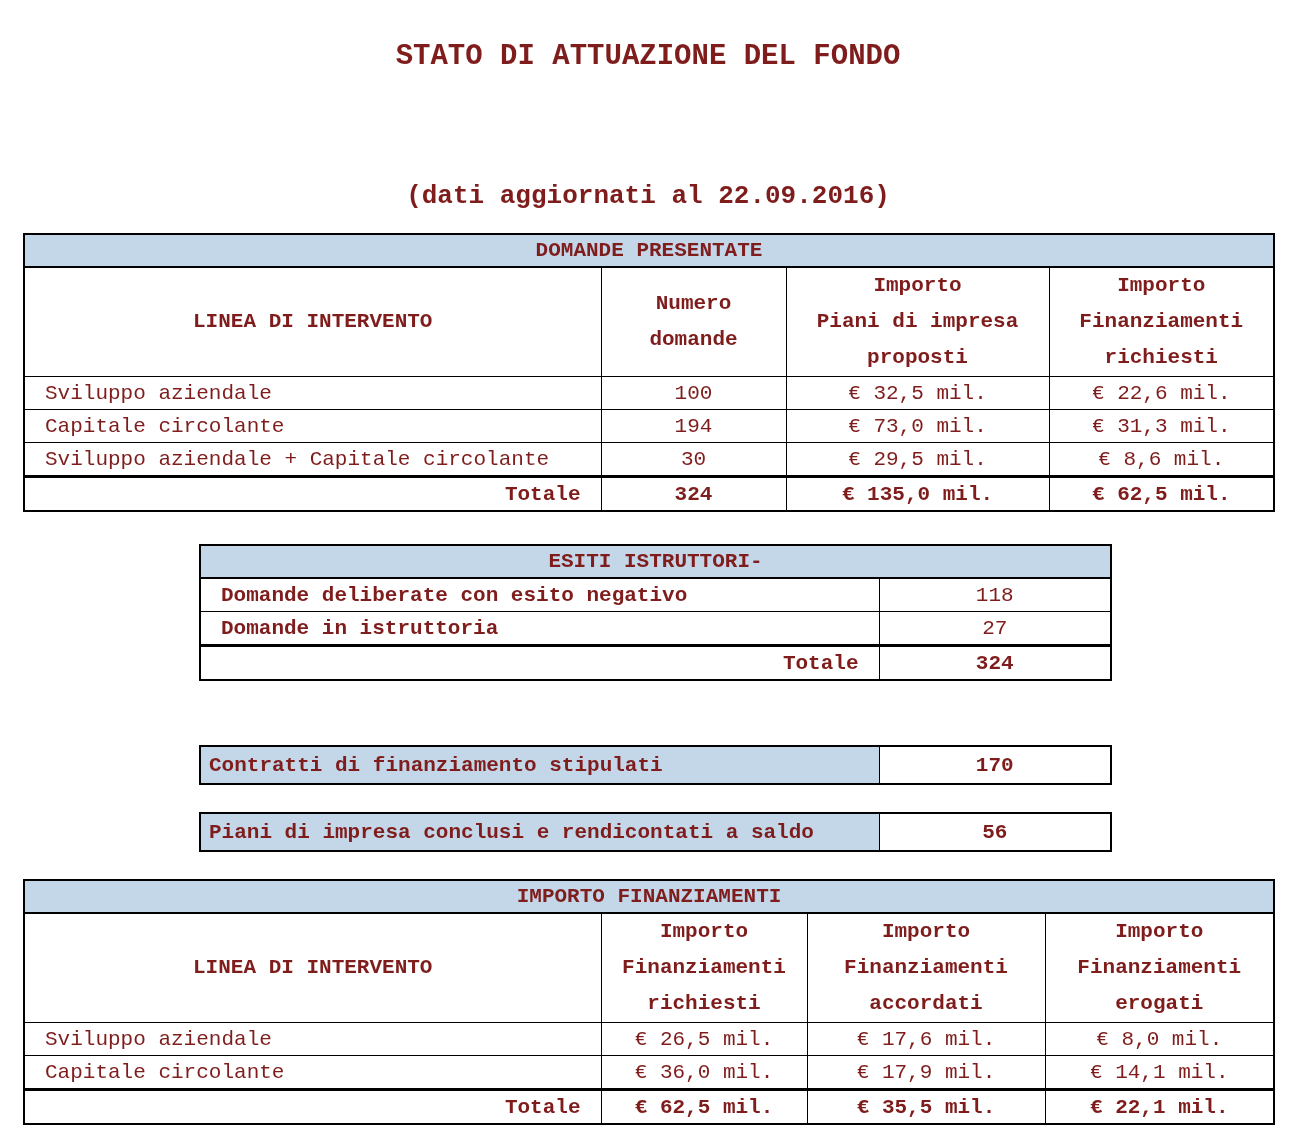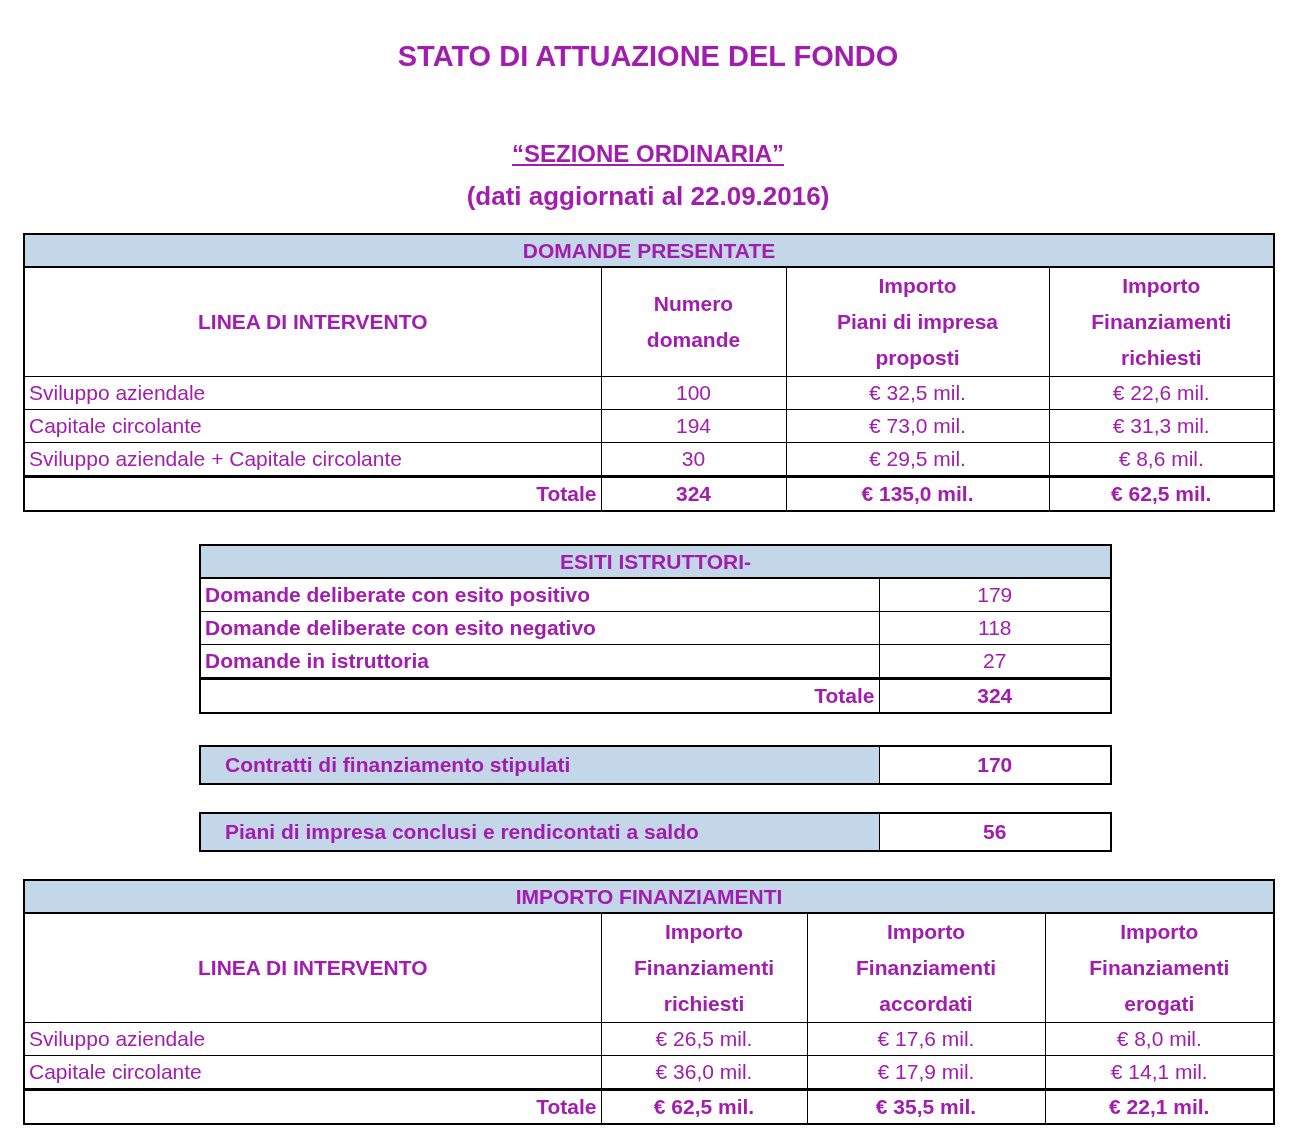--- a/index.html
+++ b/index.html
@@ -1,22 +1,22 @@
 <!DOCTYPE html>
 <html style="--header-bg: #c4d7e9;"><head>
 <meta charset="utf-8">
 <style>
   html, body { margin: 0; padding: 0; background: #ffffff; }
   .page {
     position: relative;
     width: 1296px;
     height: 1146px;
     background: #ffffff;
-    color: #a21caf;
-    font-family: Liberation Sans, sans-serif;
+    color: #7f1d1d;
+    font-family: Liberation Mono, monospace;
     overflow: hidden;
   }
   .title {
     position: absolute; top: 40px; left: 0; width: 100%;
     text-align: center; font-size: 29px; font-weight: bold;
     letter-spacing: 0px;
   }
   .subtitle {
     position: absolute; top: 140px; left: 0; width: 100%;
     text-align: center; font-size: 24px; font-weight: bold;
@@ -28,21 +28,21 @@
   }
   table.t {
     position: absolute;
     border-collapse: collapse;
     table-layout: fixed;
     border: 2px solid #000;
   }
   table.t td {
     border: 1px solid #000;
     font-size: 21px;
-    padding: 0 4px;
+    padding: 0 20px;
     vertical-align: middle;
     overflow: hidden;
   }
   tr.banner td {
     background: var(--header-bg, #c4d7e9);
     font-weight: bold;
     text-align: center;
     height: 31px;
     border-bottom: 2px solid #000;
   }
@@ -76,37 +76,36 @@
   table.single td {
     border: 1px solid #000;
     font-size: 21px;
     height: 34px;
     vertical-align: middle;
   }
   table.single td.label-cell {
     background: var(--header-bg, #c4d7e9);
     font-weight: bold;
     text-align: left;
-    padding-left: 24px;
+    padding-left: 8px;
   }
   table.single td.value-cell {
     text-align: center;
     font-weight: bold;
     background: #fff;
   }
   .contratti { top: 745px; }
   .piani     { top: 812px; border-radius: 19px; }
 </style>
 </head>
 <body>
 
 <div class="page">
 
   <div class="title">STATO DI ATTUAZIONE DEL FONDO</div>
-  <div class="subtitle">“SEZIONE ORDINARIA”</div>
   <div class="datenote">(dati aggiornati al 22.09.2016)</div>
 
   <table class="t t1">
     <colgroup>
       <col style="width:577px">
         <col style="width:185px">
         <col style="width:263px">
         <col style="width:225px">
     </colgroup>
     <tbody>
@@ -154,24 +153,20 @@
   <table class="t t2">
     <colgroup>
       <col style="width:679px">
         <col style="width:232px">
     </colgroup>
     <tbody>
       <tr class="banner">
         <td colspan="2">ESITI ISTRUTTORI-</td>
       </tr>
       <tr class="data">
-        <td class="left" style="font-weight:bold">Domande deliberate con esito positivo</td>
-        <td class="num">179</td>
-      </tr>
-      <tr class="data">
         <td class="left" style="font-weight:bold">Domande deliberate con esito negativo</td>
         <td class="num">118</td>
       </tr>
       <tr class="data">
         <td class="left" style="font-weight:bold">Domande in istruttoria</td>
         <td class="num">27</td>
       </tr>
       <tr class="total">
         <td class="tot-label">Totale</td>
         <td class="num">324</td>

